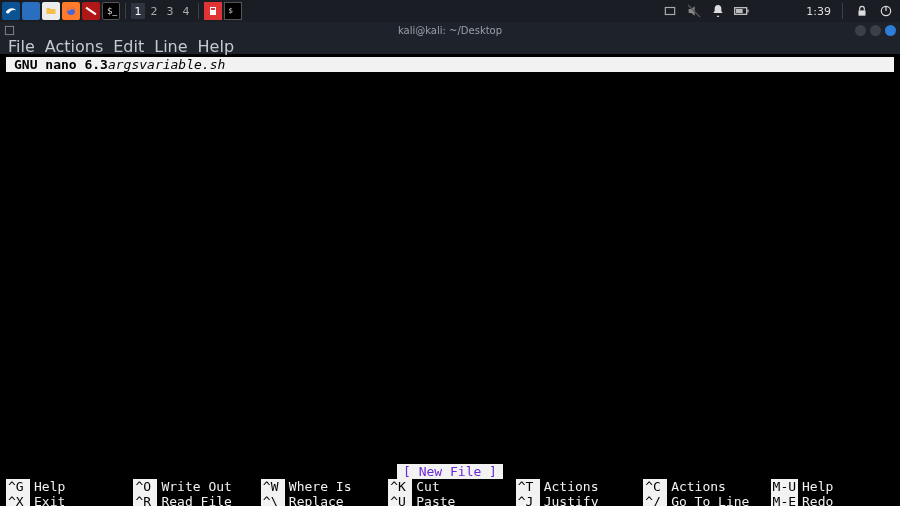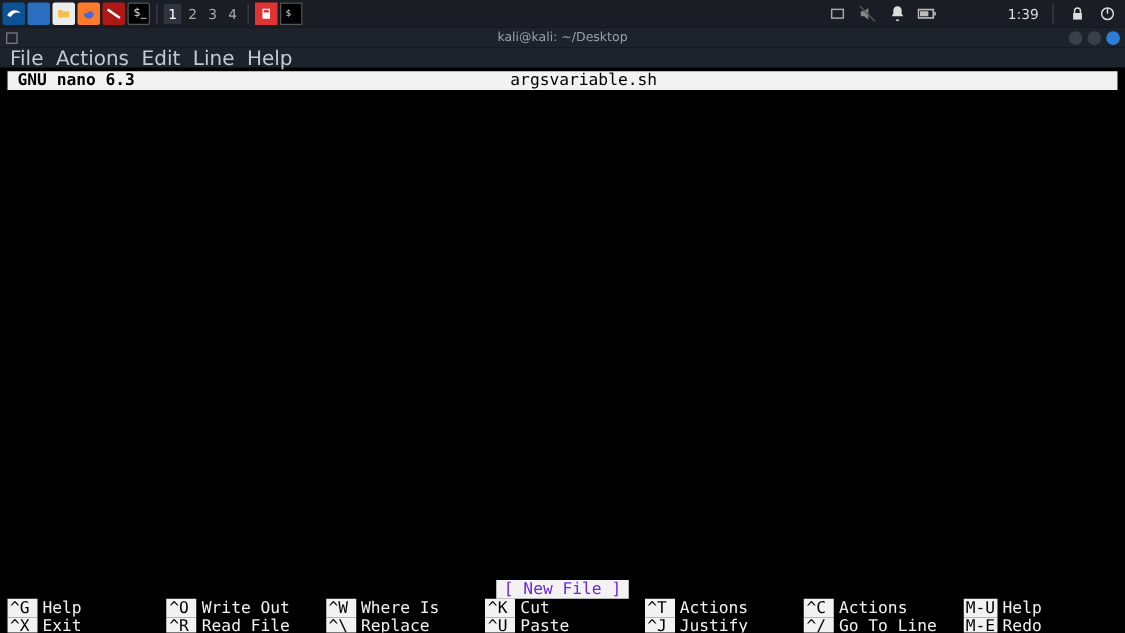--- a/index.html
+++ b/index.html
@@ -131,21 +131,21 @@
 
   .nano-header {
     background:#f2f2f2;
     color:#000;
     height:15px;
     display:flex;
     padding:0 8px;
     margin:3px 6px 0 6px;
   }
   .nano-header .nh-left { flex:0 0 auto;font-weight:bold; }
-  .nano-header .nh-center { flex:1; text-align:center; }
+  .nano-header .nh-center { flex:1; text-align:left;font-style:italic; }
   .nano-header .nh-right { flex:0 0 auto; width:60px;}
 
   .nano-body {
     position:absolute;
     top:20px; bottom:46px; left:6px; right:6px;
     background:#000;
   }
 
   .nano-status-wrap{
     position:absolute;

